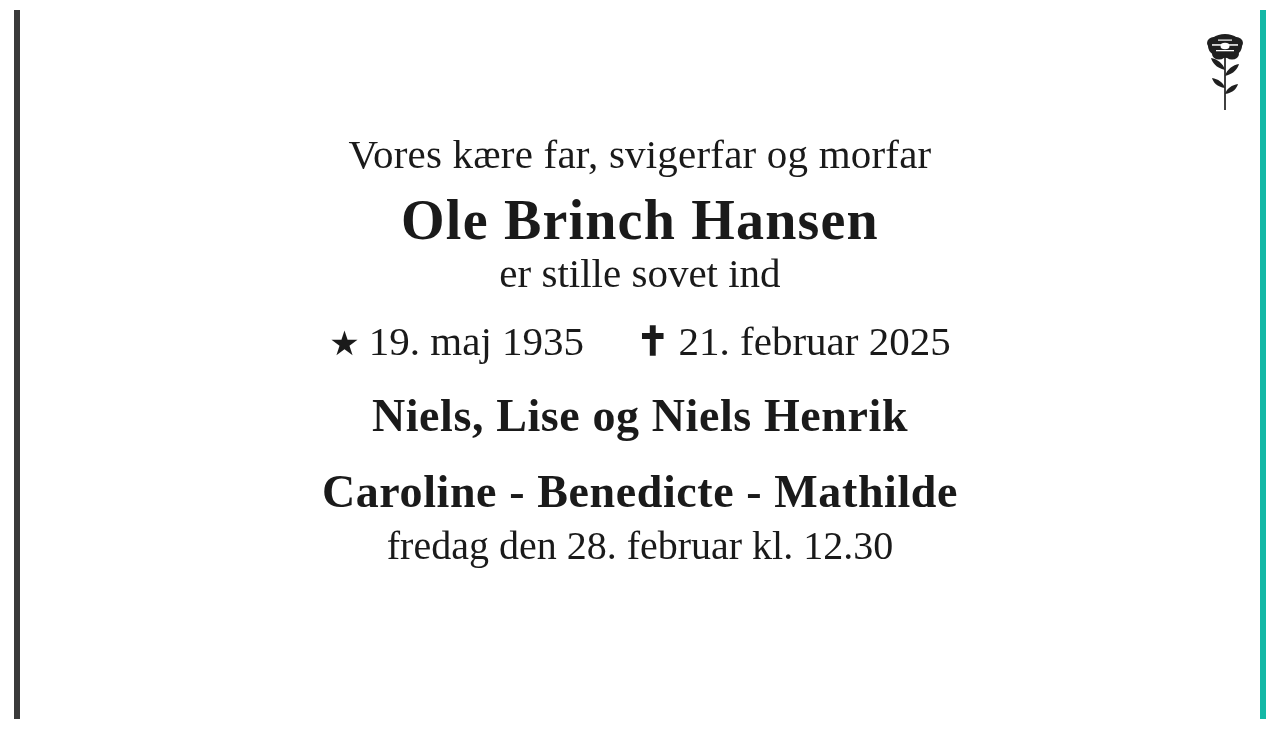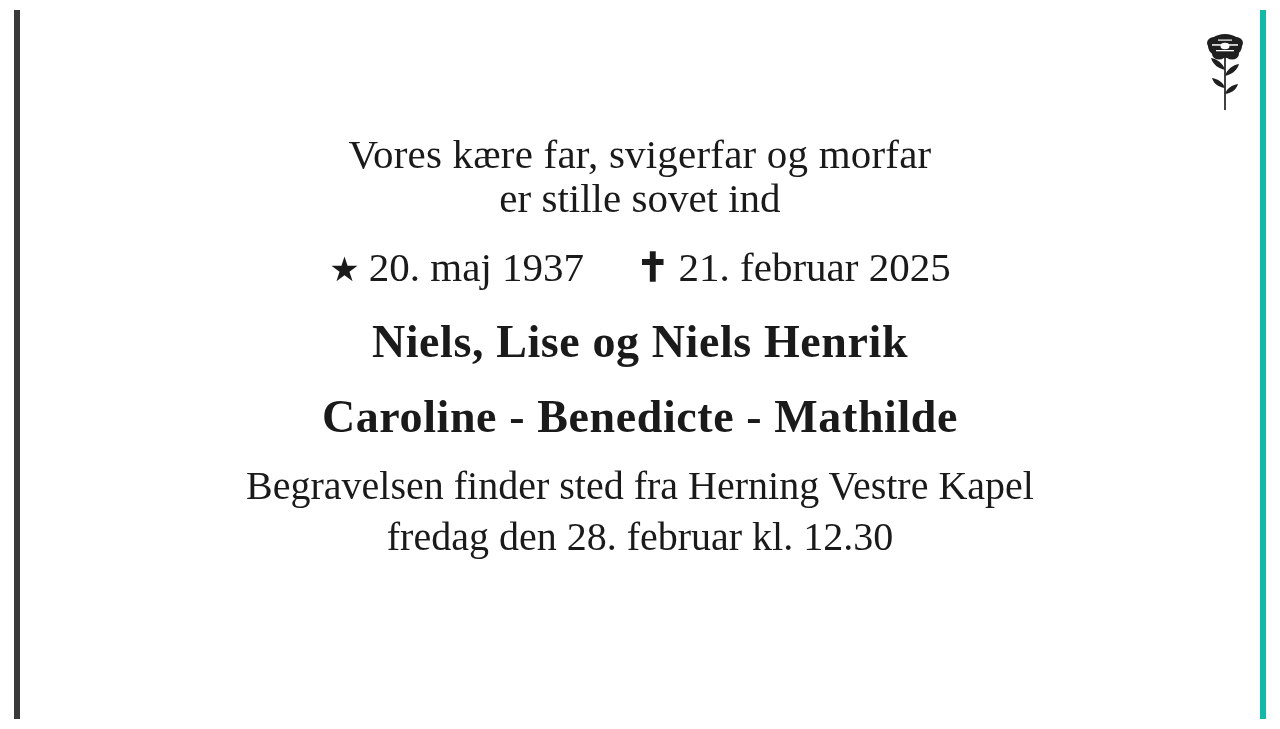--- a/index.html
+++ b/index.html
@@ -124,35 +124,35 @@
       <path d="M35 26 L35 78"></path>
       <path d="M35 38 C26 36 22 30 21 26 C27 27 33 31 35 38 Z" fill="#1f1f1f" stroke="none"></path>
       <path d="M35 44 C44 42 48 36 49 32 C43 33 37 37 35 44 Z" fill="#1f1f1f" stroke="none"></path>
       <path d="M35 56 C27 55 23 50 22 46 C28 47 33 50 35 56 Z" fill="#1f1f1f" stroke="none"></path>
       <path d="M35 62 C43 61 47 56 48 52 C42 53 37 56 35 62 Z" fill="#1f1f1f" stroke="none"></path>
     </g>
   </svg>
 
   <div class="line relation">Vores kære far, svigerfar og morfar</div>
 
+  <div class="line deceased-name">Ole Brinch Hansen</div>
 
   <div class="line passing-phrase">er stille sovet ind</div>
 
   <div class="dates-row">
     <span class="date-item">
       <span class="symbol-star">★</span>
-      <span>20. maj 1937</span>
+      <span>19. maj 1935</span>
     </span>
     <span class="date-item">
       <span class="symbol-cross">✝</span>
       <span>21. februar 2025</span>
     </span>
   </div>
 
   <div class="line survivors-1">Niels, Lise og Niels Henrik</div>
 
   <div class="line survivors-2">Caroline - Benedicte - Mathilde</div>
 
-  <div class="line funeral-1">Begravelsen finder sted fra Herning Vestre Kapel</div>
 
   <div class="line funeral-2">fredag den 28. februar kl. 12.30</div>
 
 </div>
 
 </body></html>

